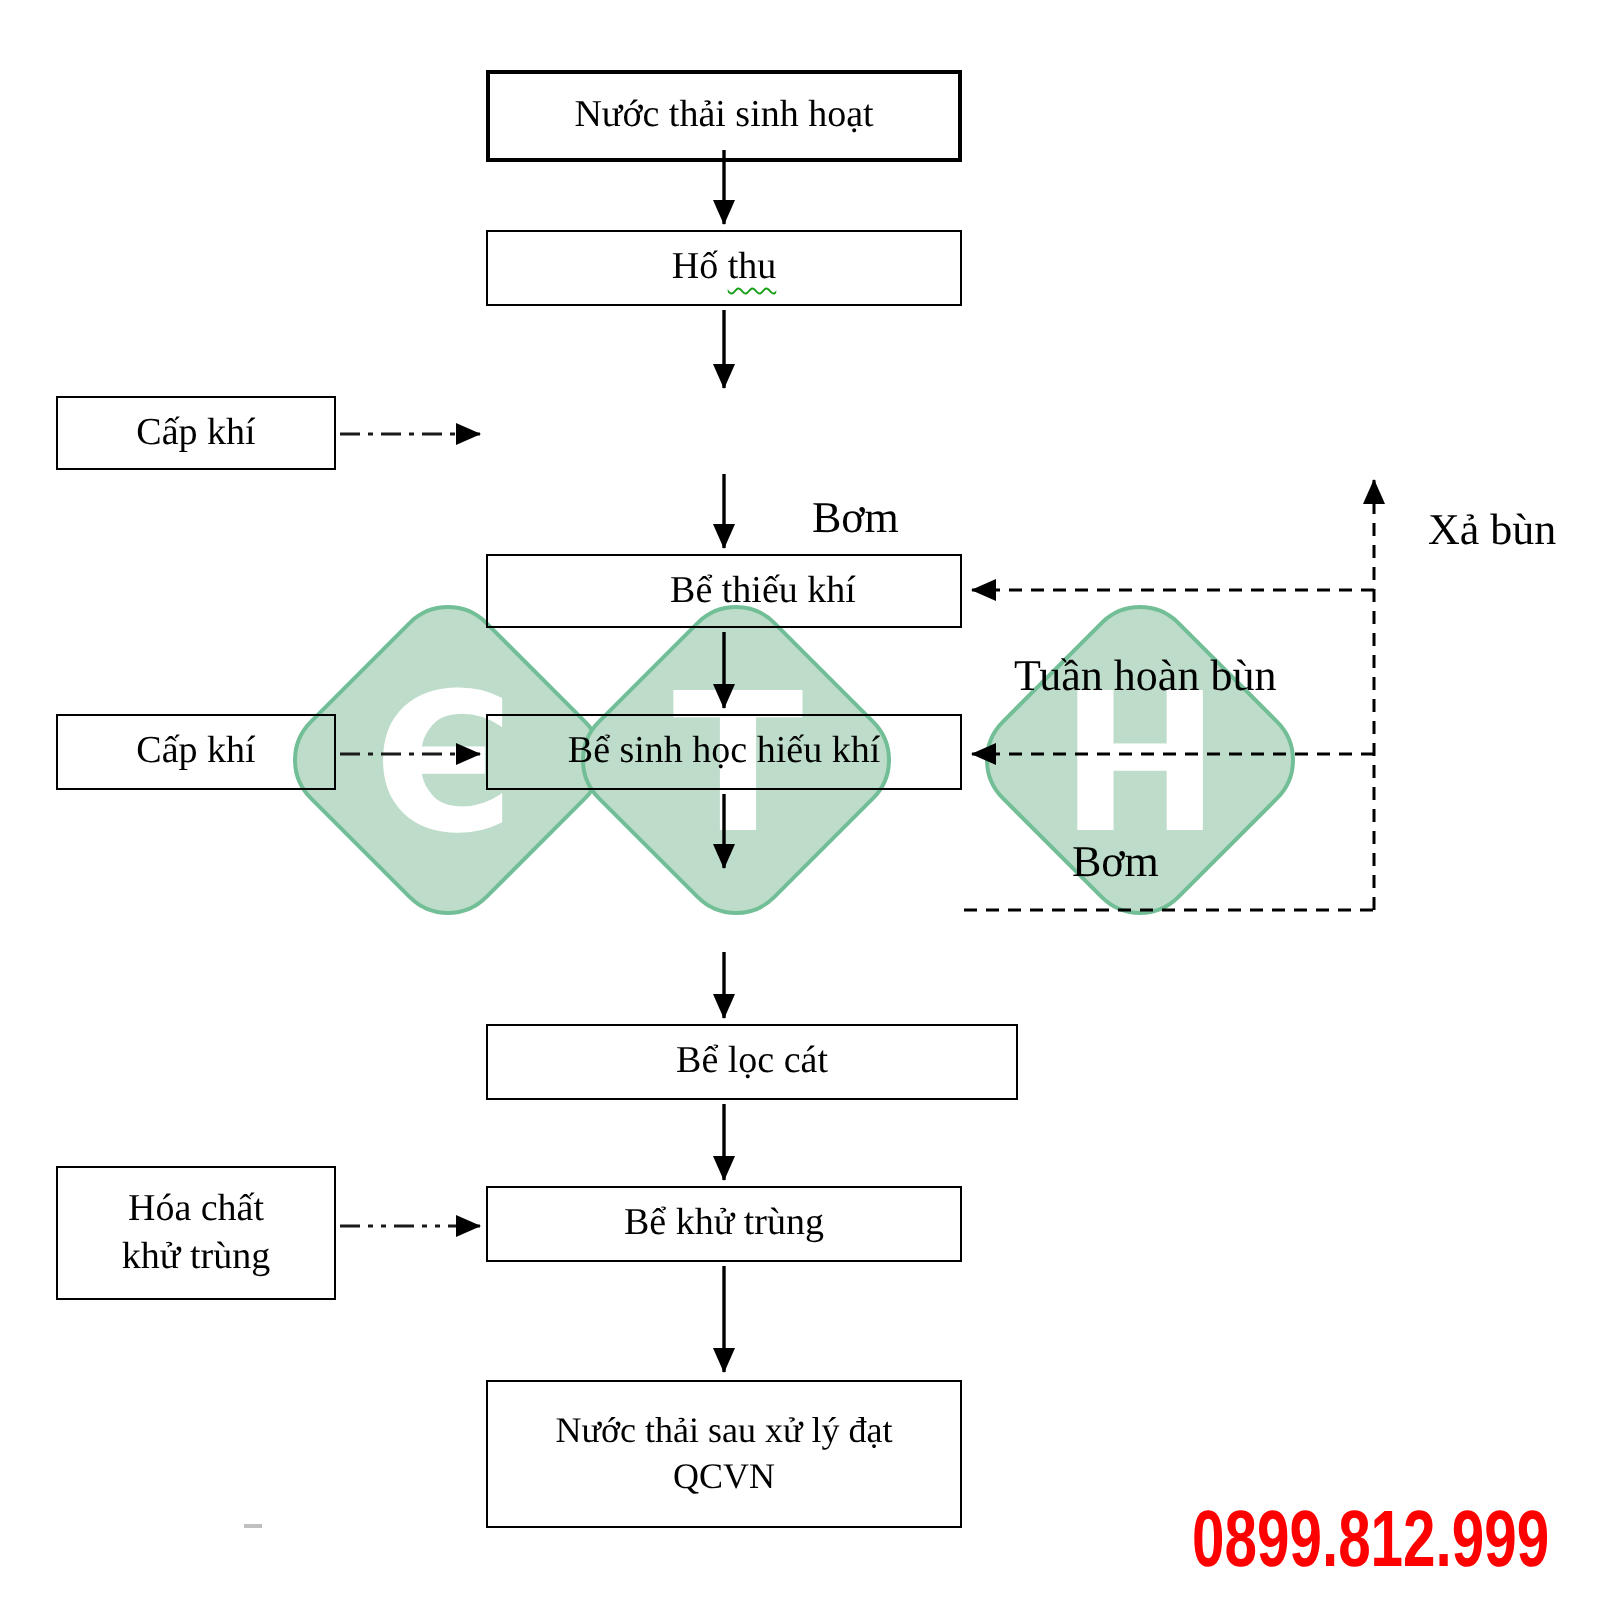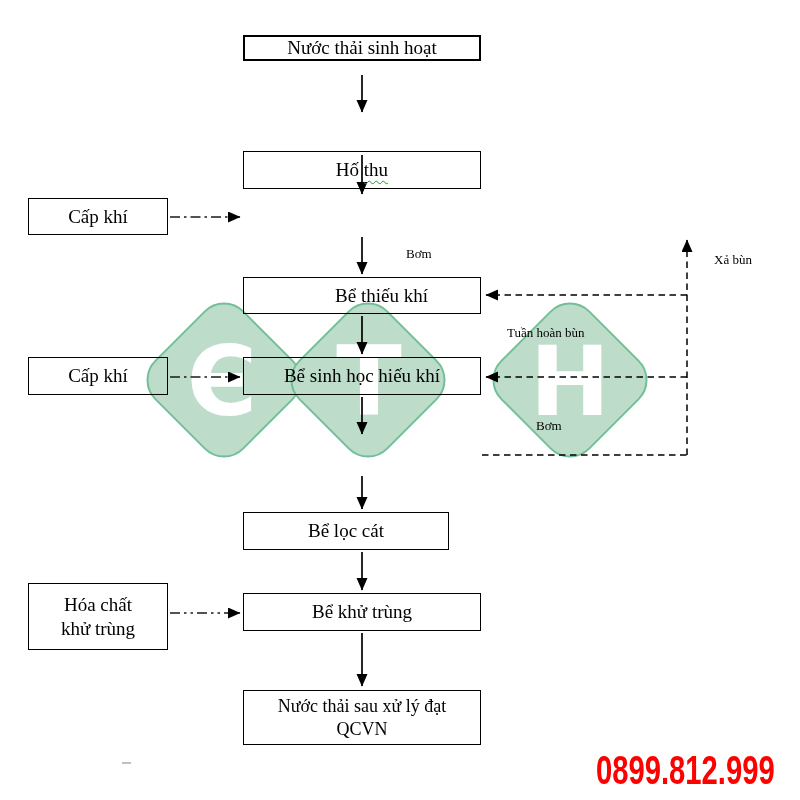--- a/index.html
+++ b/index.html
@@ -12,21 +12,21 @@
   .wmletter{font-family:"DejaVu Sans",sans-serif;font-weight:bold;font-size:96px;
             fill:#ffffff;text-anchor:middle;}
   .sl{stroke:#000;stroke-width:1.7;}
   .dd{stroke:#1a1a1a;stroke-width:1.5;stroke-dasharray:10 4 2.5 4;}
   .dd3{stroke-dasharray:10 4 2.5 4 2.5 4;}
   .ds{stroke:#000;stroke-width:1.5;stroke-dasharray:6.5 4.5;}
   .box{position:absolute;box-sizing:border-box;border:1.6px solid #000;background:transparent;
        display:flex;flex-direction:column;align-items:center;justify-content:center;
        text-align:center;font-size:19px;line-height:1.26;z-index:2;}
   .box.thick{border-width:2.2px;}
-  .lbl{position:absolute;font-size:13px;white-space:nowrap;z-index:2;}
+  .lbl{position:absolute;font-size:22px;white-space:nowrap;z-index:2;}
   .squiggle{text-decoration:underline;text-decoration-style:wavy;
             text-decoration-color:#15a015;text-decoration-thickness:1px;
             text-underline-offset:4px;text-decoration-skip-ink:none;}
   #phone{position:absolute;left:596px;top:748px;z-index:3;
          font-family:"Liberation Sans",sans-serif;font-weight:bold;font-size:40px;
          transform:scaleX(0.73);transform-origin:left top;color:#fe0000;white-space:nowrap;}
   #stray{position:absolute;left:122px;top:762px;width:9px;height:2px;background:#c0c0c0;z-index:2;}
 </style>
 </head>
 <body>
@@ -61,47 +61,47 @@
     <line class="dd" x1="170" y1="217" x2="240" y2="217" marker-end="url(#ah)"></line>
     <line class="dd" x1="170" y1="377" x2="240" y2="377" marker-end="url(#ah)"></line>
     <line class="dd dd3" x1="170" y1="613" x2="240" y2="613" marker-end="url(#ah)"></line>
 
     <line class="ds" x1="482" y1="455" x2="687" y2="455"></line>
     <line class="ds" x1="687" y1="455" x2="687" y2="240" marker-end="url(#ah)"></line>
     <line class="ds" x1="687" y1="295" x2="486" y2="295" marker-end="url(#ah)"></line>
     <line class="ds" x1="687" y1="377" x2="486" y2="377" marker-end="url(#ah)"></line>
   </svg>
 
-  <div class="box thick" style="left:243px;top:35px;width:238px;height:26px;">
+  <div class="box thick" style="left:243px;top:35px;width:238px;height:46px;">
     <span>Nước thải sinh hoạt</span>
   </div>
 
-  <div class="box" style="left:243px;top:115px;width:238px;height:38px;margin-top:36px;">
+  <div class="box" style="left:243px;top:115px;width:238px;height:38px;">
     <span><span>Hố </span><span class="squiggle" style="text-decoration-color: rgb(21, 160, 21);">thu</span></span>
   </div>
 
 
   <div class="box" style="left:243px;top:277px;width:238px;height:37px;padding-left:39px;">
     <span>Bể thiếu khí</span>
   </div>
 
   <div class="box" style="left:243px;top:357px;width:238px;height:38px;text-align:center;">
     <span>Bể sinh học hiếu khí</span>
   </div>
 
 
-  <div class="box" style="left:243px;top:512px;width:206px;height:38px;">
+  <div class="box" style="left:243px;top:512px;width:266px;height:38px;">
     <span>Bể lọc cát</span>
   </div>
 
   <div class="box" style="left:243px;top:593px;width:238px;height:38px;">
     <span>Bể khử trùng</span>
   </div>
 
-  <div class="box" style="left:243px;top:690px;width:238px;height:55px;font-size:18px;">
+  <div class="box" style="left:243px;top:690px;width:238px;height:74px;font-size:18px;">
     <div>Nước thải sau xử lý đạt</div>
     <div>QCVN</div>
   </div>
 
   <div class="box" style="left:28px;top:198px;width:140px;height:37px;">
     <span>Cấp khí</span>
   </div>
 
   <div class="box" style="left:28px;top:357px;width:140px;height:38px;">
     <span>Cấp khí</span>

